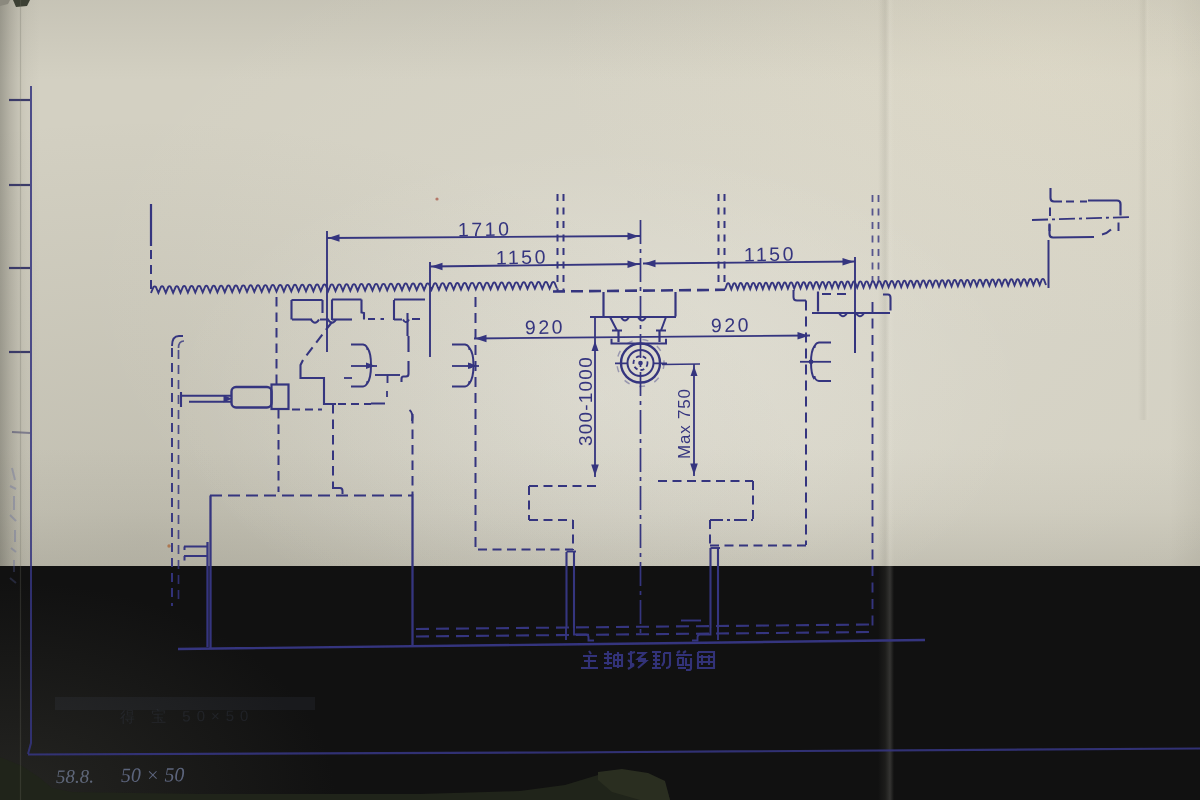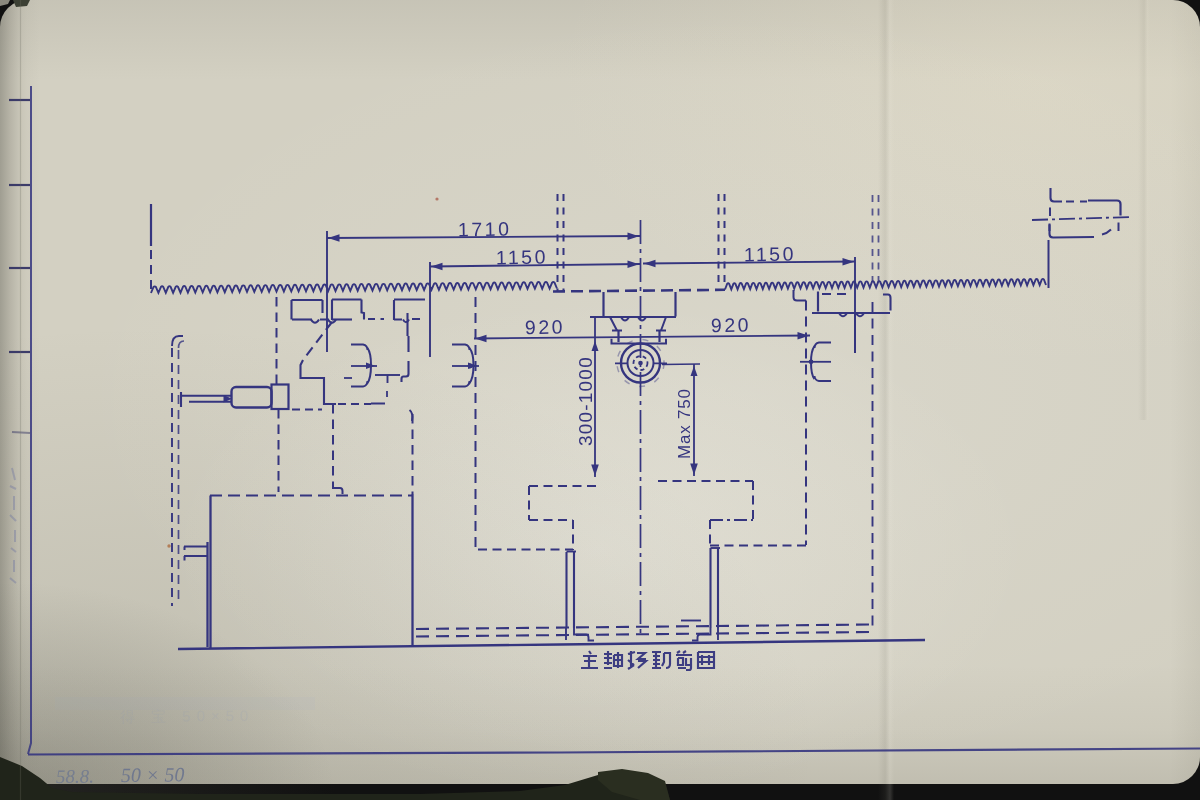--- a/index.html
+++ b/index.html
@@ -1,27 +1,26 @@
 <!DOCTYPE html>
 <html><head>
 <meta charset="utf-8">
 <style>
   html,body { margin:0; padding:0; width:1200px; height:800px; overflow:hidden; background:#111; }
-  #photo { position:relative; width:1200px; height:784px;
+  #photo { position:relative; width:1200px; height:566px;
     background-color:#d3d0c2;
     background-image:
       radial-gradient(620px 360px at 50% 70%, rgba(252,252,249,0.22), rgba(252,252,249,0) 70%),
       radial-gradient(900px 520px at 62% 50%, rgba(248,248,243,0.16), rgba(248,248,243,0) 75%),
       radial-gradient(650px 380px at 87% 10%, rgba(229,222,200,0.42), rgba(229,222,200,0) 75%),
       linear-gradient(90deg, rgba(60,60,52,0.34) 0px, rgba(92,90,80,0.24) 10px, rgba(130,128,116,0.15) 19px, rgba(150,148,136,0.08) 27px, rgba(150,148,136,0.0) 40px),
       linear-gradient(180deg, rgba(115,113,102,0.13) 0px, rgba(115,113,102,0.0) 80px),
       linear-gradient(0deg, rgba(102,100,88,0.17) 0px, rgba(102,100,88,0.06) 55px, rgba(102,100,88,0.0) 120px),
       linear-gradient(270deg, rgba(120,116,100,0.10) 0px, rgba(120,116,100,0.0) 30px),
       radial-gradient(900px 560px at 12% 95%, rgba(95,95,84,0.16), rgba(95,95,84,0) 75%);
-    border-radius: 27px;
   }
   .crease { position:absolute; top:0; height:800px; pointer-events:none; }
 </style>
 </head>
 <body>
 
 <div id="photo">
 
   <div class="crease" style="left:878px;width:16px;background:linear-gradient(90deg, rgba(110,108,96,0) 0%, rgba(110,108,96,0.13) 45%, rgba(235,232,220,0.16) 75%, rgba(235,232,220,0) 100%);"></div>
 

